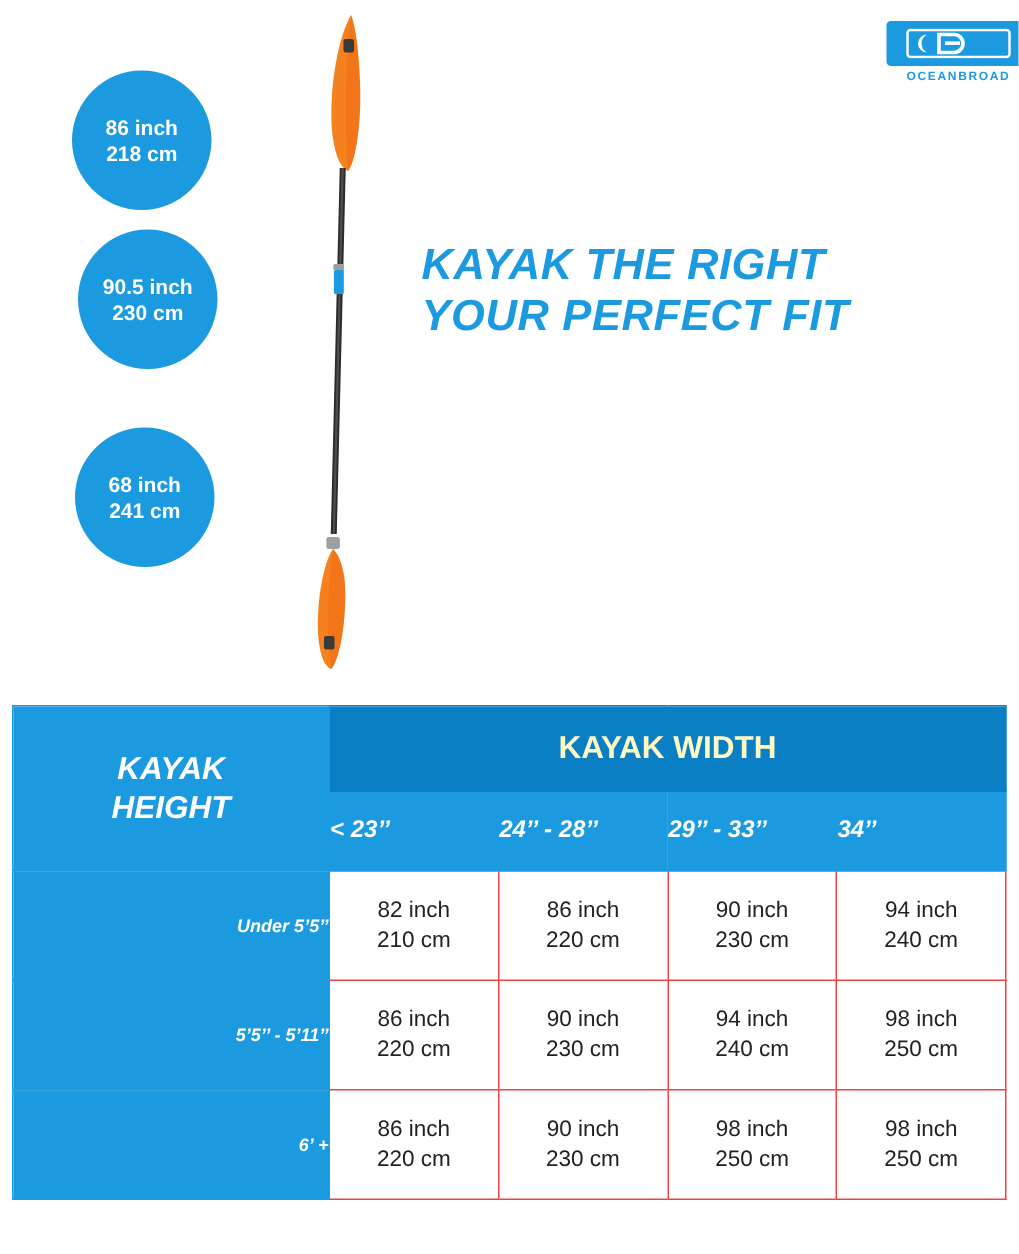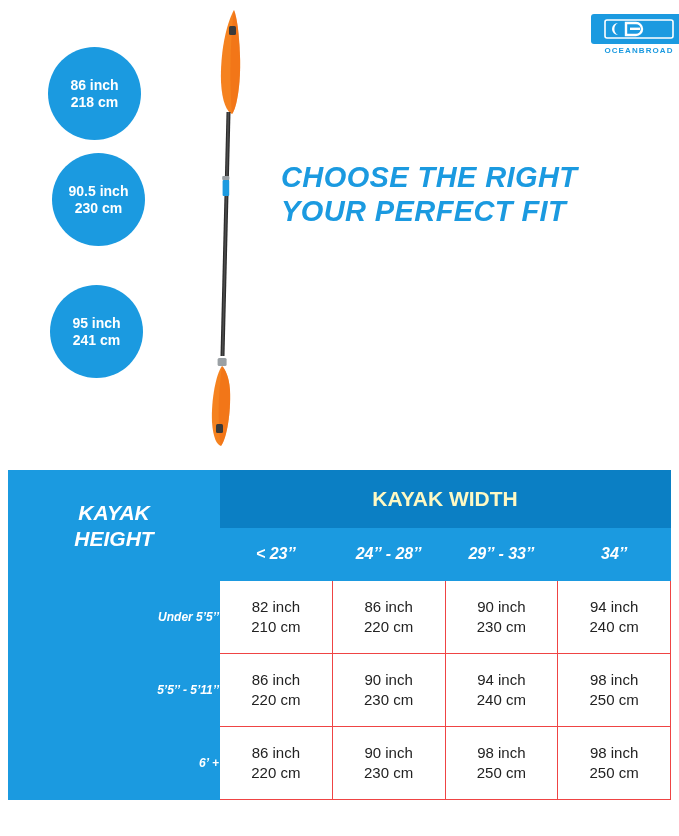--- a/index.html
+++ b/index.html
@@ -118,21 +118,20 @@
     text-align: center;
     height: 56px;
     border: 1px solid #0b7fc4 !important;
   }
   .hdr-width {
     background: #1b9ae0;
     color: #fff;
     font-size: 16px;
     font-weight: bold;
     font-style: italic;
-    text-align: center;
     height: 52px;
     border: 1px solid #1b9ae0 !important;
   }
   .cell-height {
     background: #1b9ae0;
     color: #fff;
     font-size: 12px;
     font-weight: bold;
     font-style: italic;
     text-align: right;
@@ -165,21 +164,21 @@
 
 <div class="bubble" id="bubble-0">
   <span>86 inch</span>
   <span>218 cm</span>
 </div>
 <div class="bubble" id="bubble-1">
   <span>90.5 inch</span>
   <span>230 cm</span>
 </div>
 <div class="bubble" id="bubble-2">
-  <span>95 inch</span>
+  <span>68 inch</span>
   <span>241 cm</span>
 </div>
 
 <div class="paddle">
   <svg width="70" height="440" viewBox="0 0 70 440">
 
     <path d="M38 2 C30 16 24 46 25 74 C26 94 31 104 36 106 C41 100 45 74 44 48 C43 24 41 10 38 2 Z" fill="#f5821f"></path>
     <path d="M38 2 C36 16 34 46 34.5 76 C35 94 35.5 102 36 106 C41 100 45 74 44 48 C43 24 41 10 38 2 Z" fill="#ef6e12" opacity="0.55"></path>
     <rect x="33" y="18" width="7" height="9" rx="1.5" fill="#3a3a3a"></rect>
 
@@ -191,21 +190,21 @@
 
     <rect x="21.6" y="350" width="9" height="8" rx="1.5" fill="#9aa0a4"></rect>
 
     <path d="M26 358 C20 366 15 392 16 414 C17 430 21 437 25 438 C31 430 35 404 34 382 C33 368 29 361 26 358 Z" fill="#f5821f"></path>
     <path d="M26 358 C24 372 22 396 23 416 C23.6 429 24.4 435 25 438 C31 430 35 404 34 382 C33 368 29 361 26 358 Z" fill="#ef6e12" opacity="0.55"></path>
     <rect x="20" y="416" width="7" height="9" rx="1.5" fill="#3a3a3a"></rect>
   </svg>
 </div>
 
 <div class="headline">
-  <div class="line">CHOOSE THE RIGHT</div>
+  <div class="line">KAYAK THE RIGHT</div>
   <div class="line">YOUR PERFECT FIT</div>
 </div>
 
 <table class="size-table">
   <tbody>
       <tr>
     <td class="hdr-height" rowspan="2">
       <div>KAYAK</div>
       <div>HEIGHT</div>
     </td>

